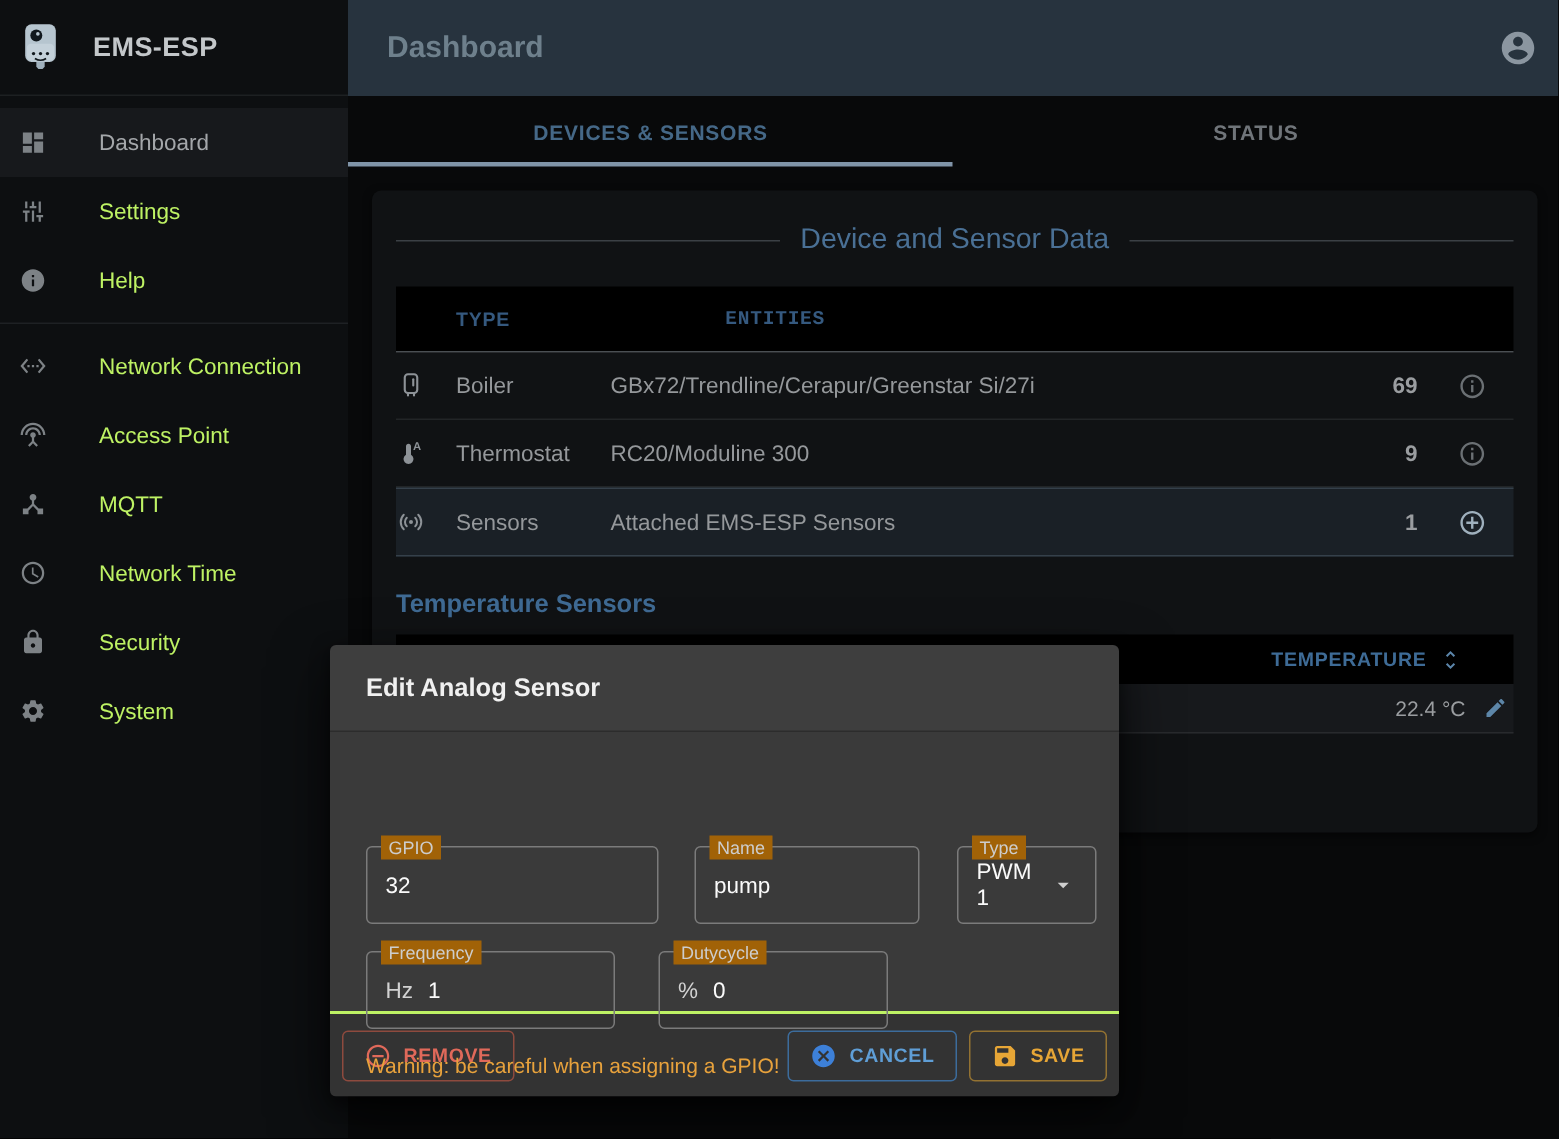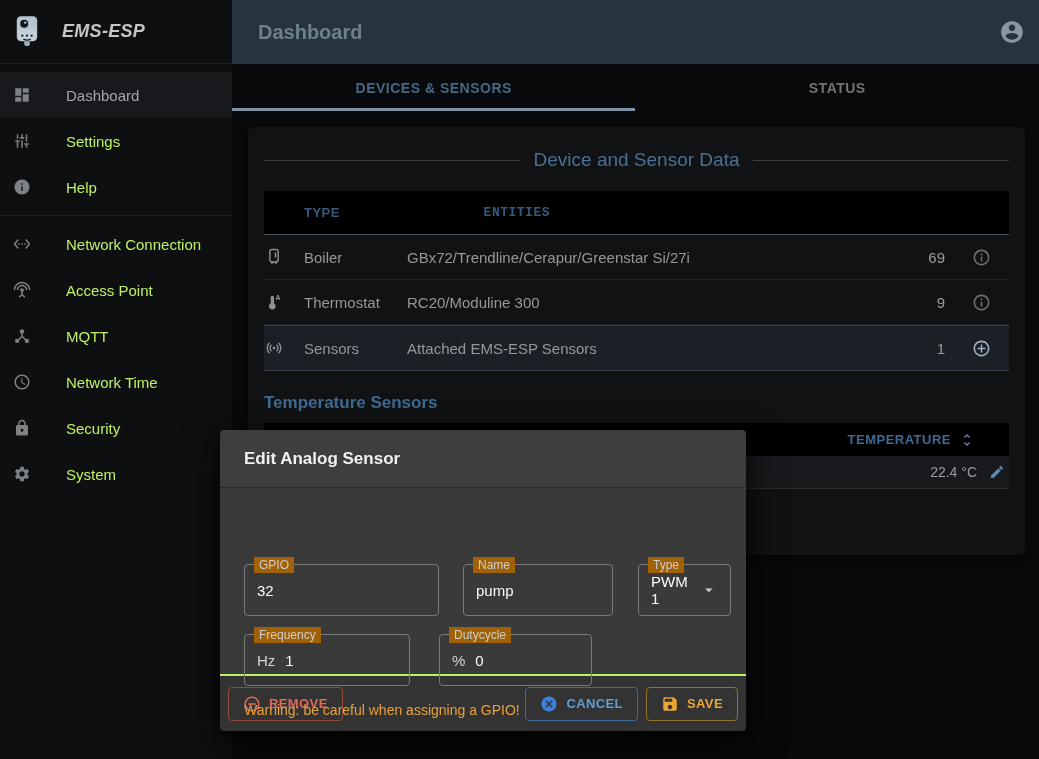--- a/index.html
+++ b/index.html
@@ -5,21 +5,21 @@
   * { box-sizing: border-box; margin: 0; padding: 0; }
   html,body { background:#000; }
   #app {
     position: relative; width: 1039px; height: 759px;
     background: #08090a; overflow: hidden;
     font-family: "Liberation Sans", sans-serif;
   }
   
   #sidebar { position:absolute; left:0; top:0; width:232px; height:759px; background:#0d0f11; z-index:2; }
   .logo-row { height:64px; display:flex; align-items:center; padding-left:14px; gap:22px; border-bottom:1px solid #1d2022; }
-  .logo-title { font-size:18px; font-weight:bold; color:#c3c7ca; letter-spacing:.3px;font-style:italic; }
+  .logo-title { font-size:18px; font-weight:bold; color:#c3c7ca; letter-spacing:.3px; }
   .nav { position:absolute; top:72px; left:0; right:0; }
   .nav-item { height:46px; display:flex; align-items:center; padding-left:13px; cursor:pointer; }
   .nav-item .nicon { width:18px; height:18px; color:#7d8286; flex:0 0 18px; }
   .nav-item .nlabel { margin-left:35px; font-size:15px; color:#bef264; }
   .nav-item.selected { background:#17191c; }
   .nav-item.selected .nlabel { color:#a4a7aa; }
   .nav-divider { border:none; border-top:1px solid #1e2124; margin:5px 0; }
   
   #header { position:absolute; left:232px; top:0; width:807px; height:64px; background:#27333e; z-index:1; }
   #header .title { position:absolute; left:26px; top:0; height:64px; display:flex; align-items:center; font-size:20px; font-weight:bold; color:#6e808c; }
@@ -36,21 +36,21 @@
   .section-title-row .txt { font-size:19px; color:#4a7095; white-space:nowrap; }
   .dev-table { position:absolute; left:16px; right:16px; top:64px; }
   .dt-head { display:flex; align-items:center; height:44px; background:#000; border-bottom:1px solid #4a4f53; font-size:13px; font-weight:bold; letter-spacing:.5px; color:#35597f; }
   .dt-head .c-icon { width:40px; }
   .c-type { width:103px; }
   .c-desc { flex:1; }
   .dt-head .c-ent { width:176px; text-align:right; padding-right:33px;font-family:Liberation Mono, monospace; }
   .dt-row { display:flex; align-items:center; height:45px; border-bottom:1px solid #222527; font-size:15px; color:#95989b; cursor:pointer; }
   .dt-row .c-icon { width:40px; display:flex; align-items:center; }
   .dt-row .c-icon svg { width:20px; height:20px; color:#8d9297; }
-  .dt-row .c-ent { width:120px; text-align:right; padding-right:8px; color:#9a9da0; }
+  .dt-row .c-ent { width:120px; text-align:right; padding-right:8px; color:#9a9da0;font-weight:bold; }
   .dt-row .c-act { width:56px; display:flex; justify-content:center; }
   .dt-row .c-act svg { width:19px; height:19px; color:#6b7074; }
   .dt-row.selected { background:#1a2026; border-top:1px solid #35404a; border-bottom:1px solid #35404a; height:46px; }
   .dt-row.selected .c-act svg { color:#9fb0bd; }
   .temp-heading { position:absolute; left:16px; top:266px; font-size:17px; font-weight:bold; color:#3f6a93; }
   .temp-table { position:absolute; left:16px; right:16px; top:296px; }
   .tt-head { display:flex; align-items:center; justify-content:flex-end; height:33px; background:#000; padding-right:34px; gap:8px; font-size:13px; font-weight:bold; letter-spacing:.5px; color:#3e6b96; }
   .tt-head svg { width:16px; height:16px; color:#5c86ab; cursor:pointer; }
   .tt-row { display:flex; align-items:center; justify-content:flex-end; height:33px; background:#17191c; border-bottom:1px solid #282a2d; padding-right:4px; gap:12px; font-size:14px; color:#9a9da0; }
   .tt-row svg { width:16px; height:16px; color:#5d86a8; cursor:pointer; }

